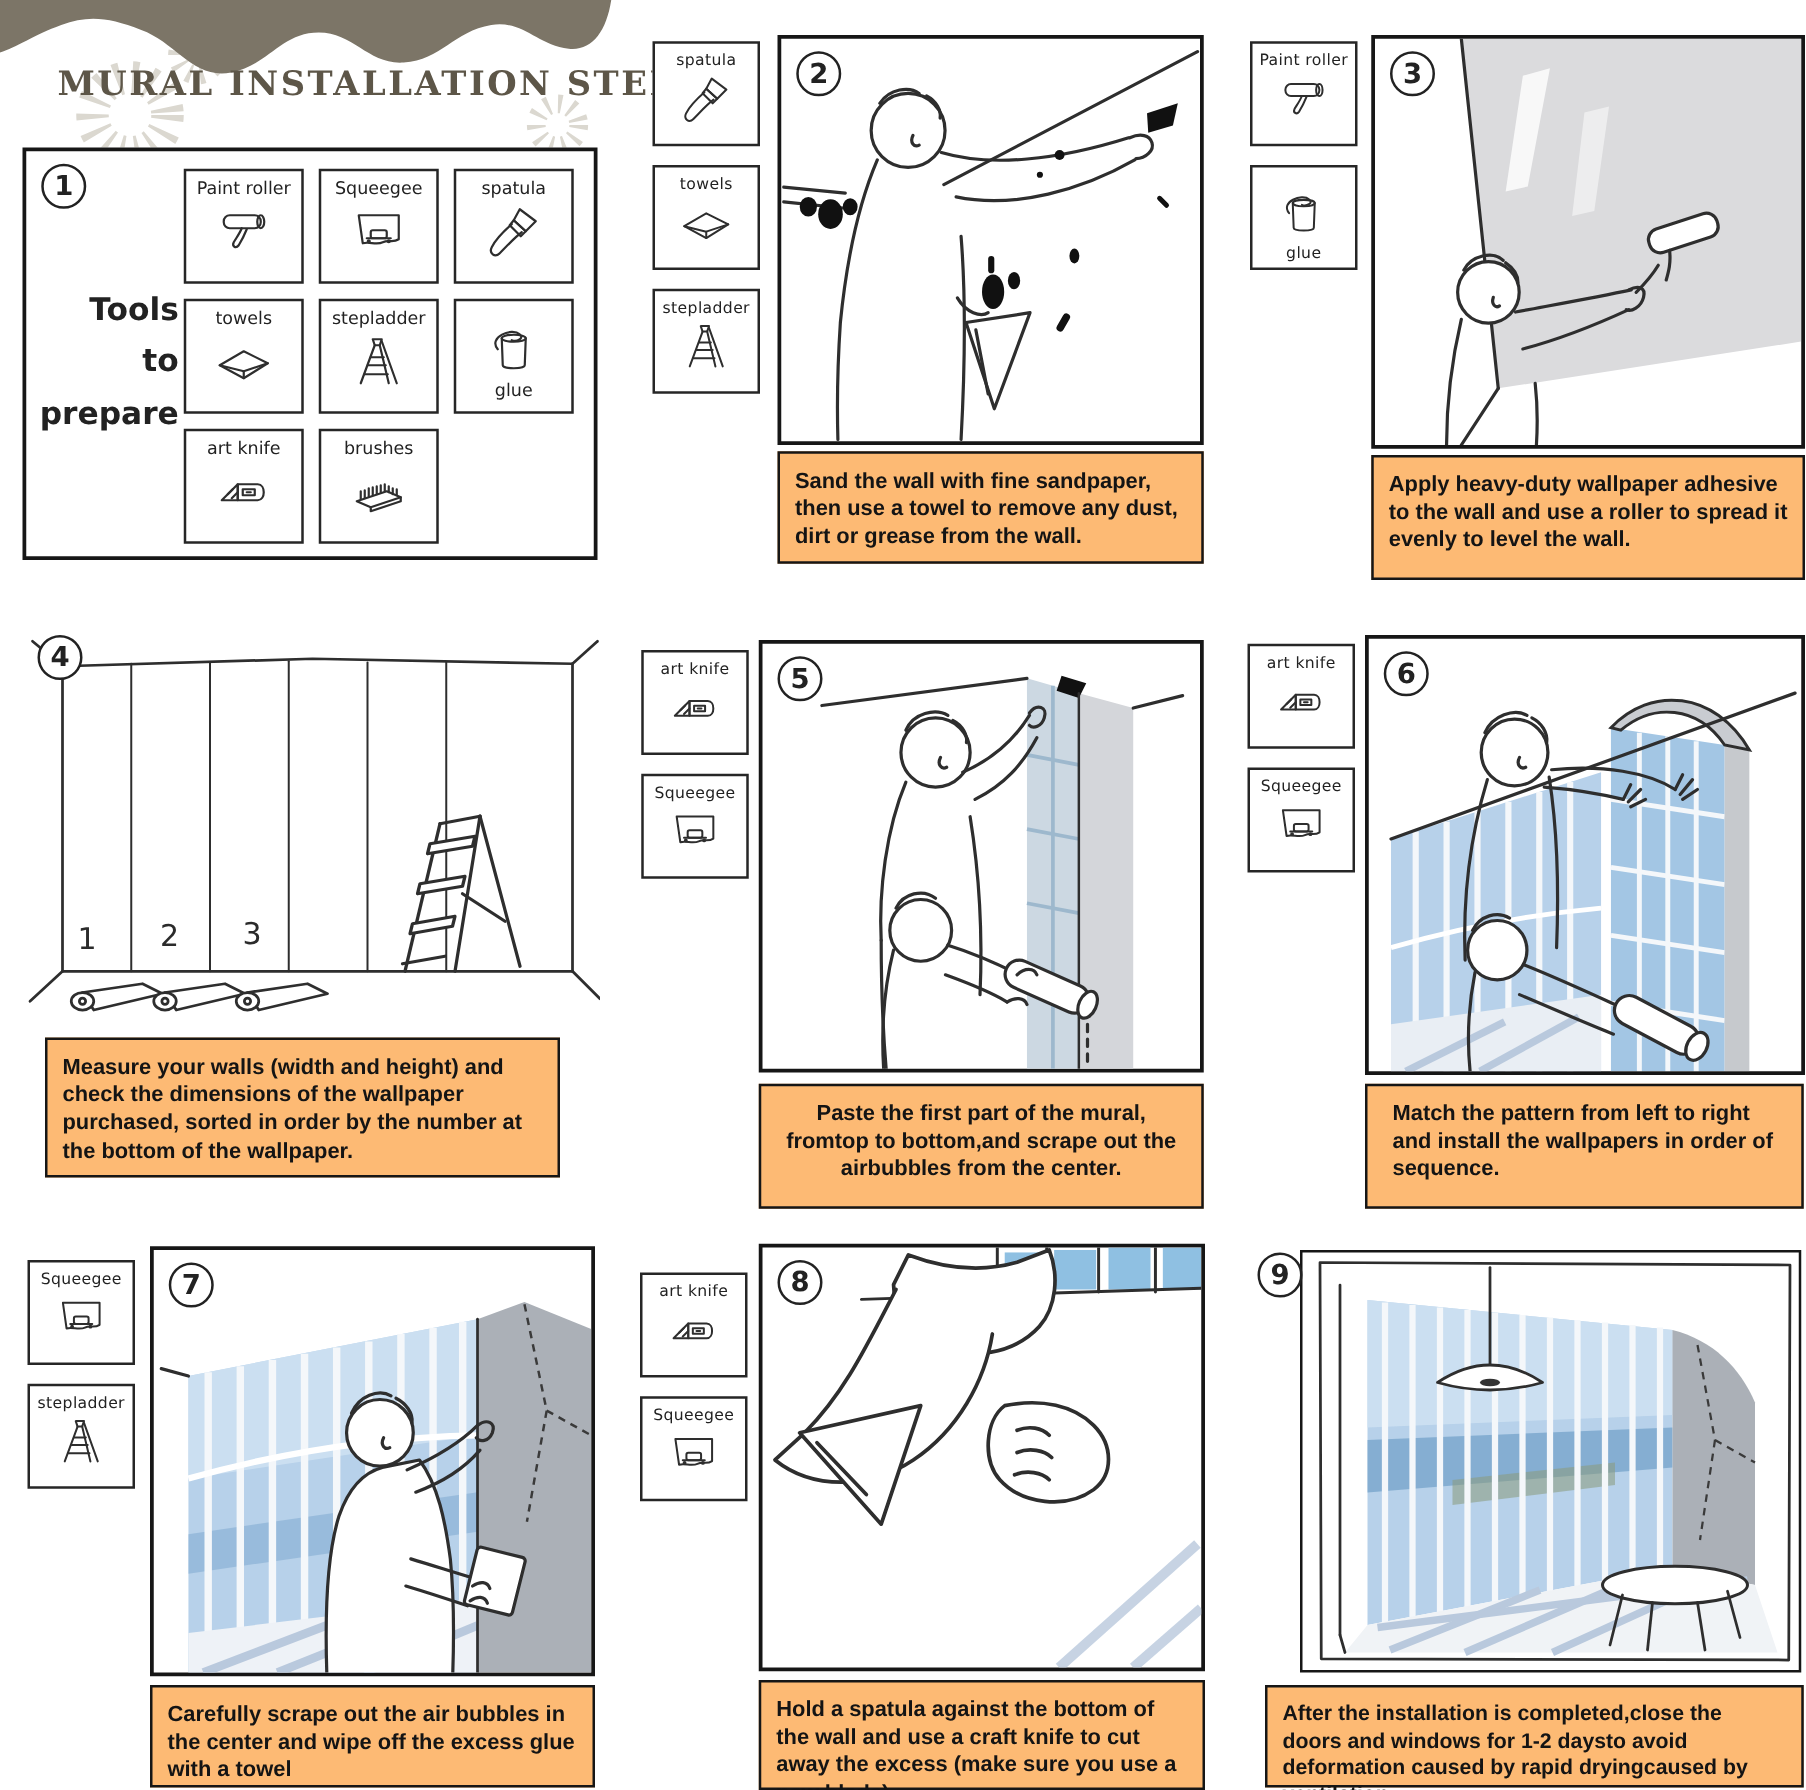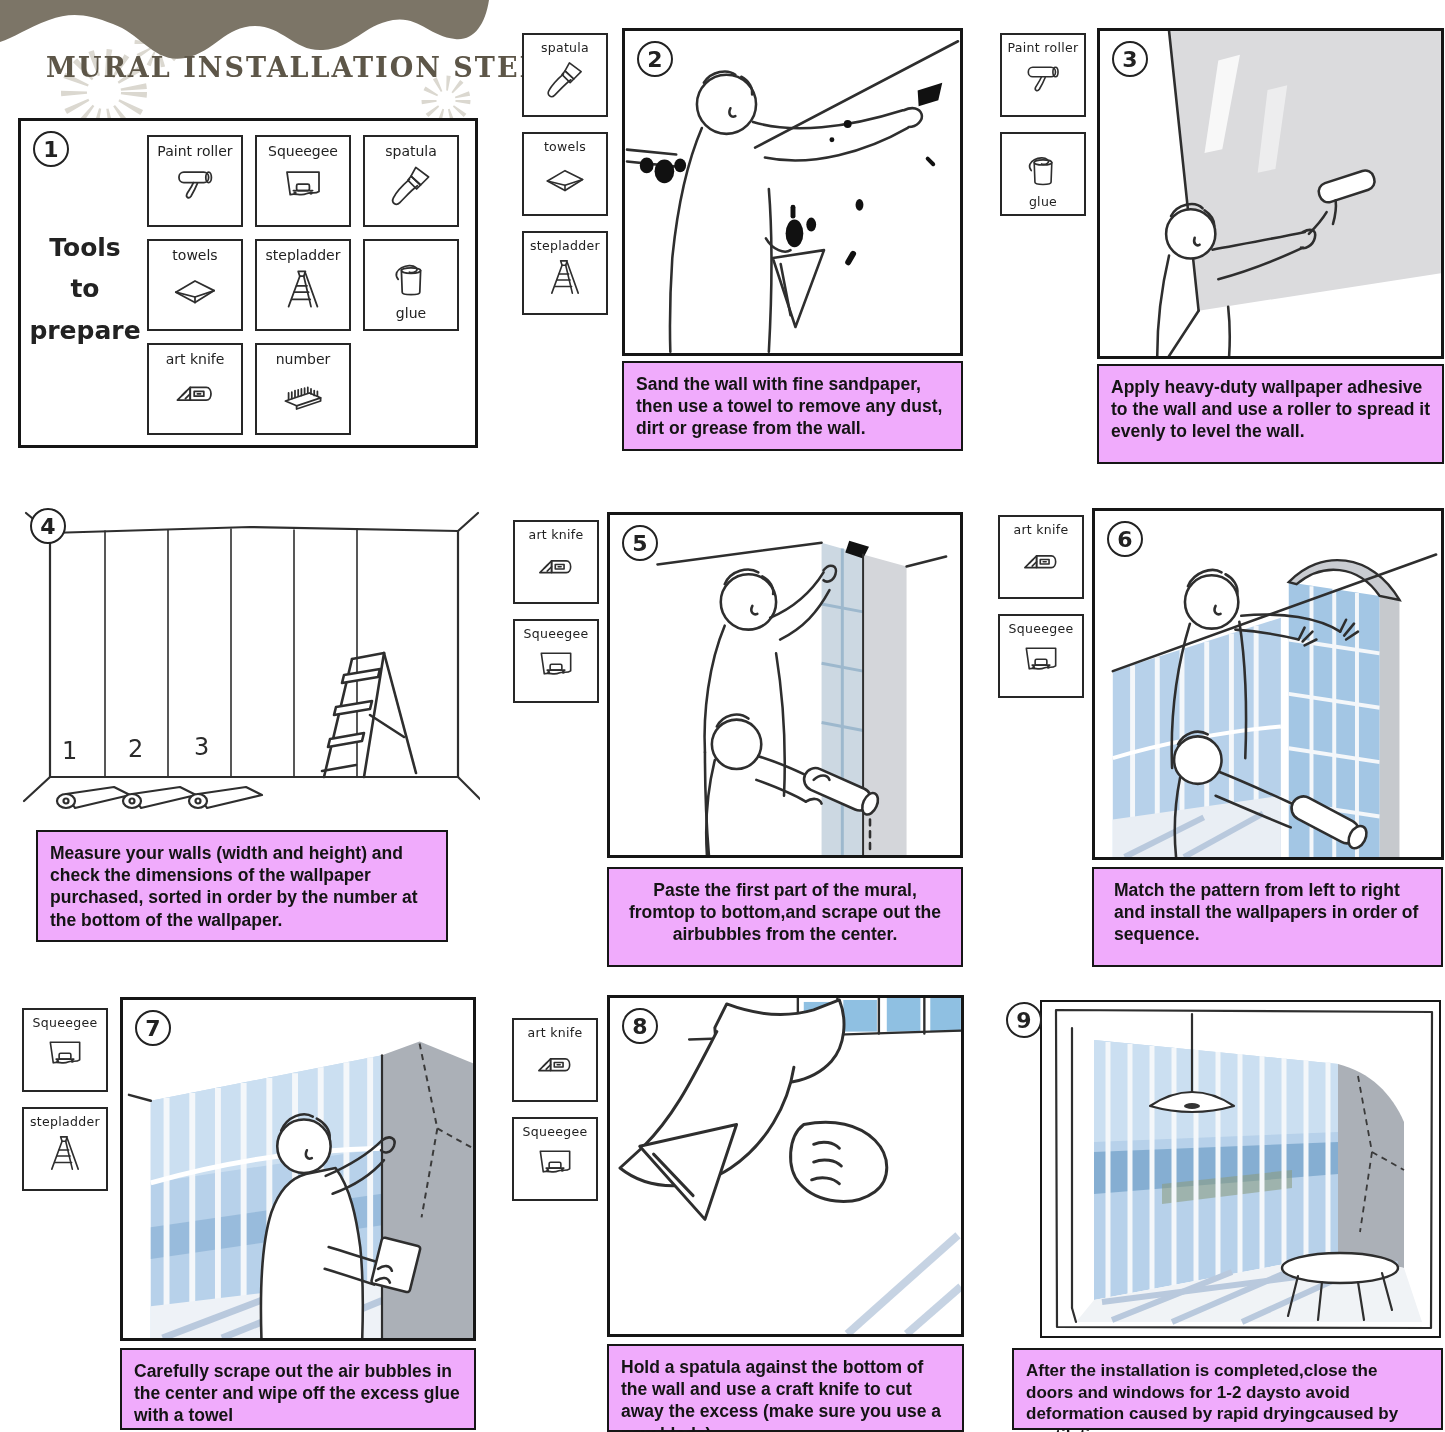--- a/index.html
+++ b/index.html
@@ -11,21 +11,21 @@
   *{margin:0;padding:0;box-sizing:border-box;}
   html,body{background:#fff;}
   #page{position:relative;width:1445px;height:1432px;background:#fff;overflow:hidden;
     font-family:"Liberation Sans",sans-serif;color:#171717;}
   .hdr-svg{position:absolute;left:0;top:0;width:500px;height:130px;}
   #page-title{position:absolute;left:46px;top:52px;width:430px;
     font-family:"DejaVu Serif",serif;font-weight:bold;font-size:27px;letter-spacing:2px;
     color:var(--title-text);white-space:nowrap;}
   .panel{position:absolute;border:3px solid var(--panel-border);background:#fff;}
   .panel.thin{border-width:2px;}
-  .caption{position:absolute;border:2.5px solid var(--panel-border);background:#f0abfc;
+  .caption{position:absolute;border:2.5px solid var(--panel-border);background:#fdba74;
     padding:10px 12px;font-size:17.5px;line-height:1.27;font-weight:600;color:#141414;}
   .num{position:absolute;left:12px;top:10px;width:36px;height:36px;border:2.4px solid #222;
     border-radius:50%;display:flex;align-items:center;justify-content:center;
     font-size:22px;font-weight:600;color:#222;background:#fff;z-index:3;
     font-family:"DejaVu Sans",sans-serif;}
   .num.free{position:absolute;}
   .sidebar{position:absolute;display:flex;flex-direction:column;gap:15px;}
   .side-tool{width:86px;height:84px;border:2.4px solid #262626;background:#fff;
     display:flex;flex-direction:column;align-items:center;padding-top:5px;}
   .side-tool.label-bottom{flex-direction:column-reverse;padding:5px 0;}
@@ -35,21 +35,21 @@
   .tools-grid{position:absolute;left:126px;top:14px;display:grid;
     grid-template-columns:repeat(3,96px);gap:12px 12px;}
   .toolbox{width:96px;height:92px;border:2.5px solid #262626;background:#fff;
     display:flex;flex-direction:column;align-items:center;padding-top:6px;}
   .toolbox.label-bottom{flex-direction:column-reverse;padding:6px 0 8px;}
   .toolbox .tool-label{font-family:"DejaVu Sans",sans-serif;font-size:14px;color:#222;
     white-space:nowrap;}
   .toolbox .tool-icon{width:48px;height:48px;margin-top:2px;}
   .tool-icon svg{width:100%;height:100%;stroke:var(--line-art);fill:none;
     stroke-width:2.2;stroke-linecap:round;stroke-linejoin:round;}
-  .tools-caption{position:absolute;left:6px;top:106px;width:116px;text-align:center;
+  .tools-caption{position:absolute;left:6px;top:106px;width:116px;text-align:right;
     font-family:"DejaVu Sans",sans-serif;font-weight:bold;font-size:25px;color:#222;
     line-height:1.65;}
   .illus{position:absolute;inset:0;width:100%;height:100%;}
   .illus .ink{stroke:var(--line-art);fill:none;stroke-linecap:round;stroke-linejoin:round;}
   .illus text{font-family:"DejaVu Sans",sans-serif;fill:#2b2b2b;}
 </style>
 </head>
 <body>
 
 <div id="page">
@@ -128,21 +128,21 @@
         <div class="tool-label">art knife</div>
         <div class="tool-icon"><svg viewBox="0 0 60 60">
               <path d="M24,23 H44 C52,23 52,39 44,39 H24 Z"></path>
               <rect x="29" y="28" width="12" height="6"></rect>
               <path d="M33,31 L37,31"></path>
               <path d="M24,23 L8,39 L24,39 Z"></path>
               <path d="M14,33 L19,28 M18,37 L24,31"></path>
             </svg></div>
       </div>
       <div class="toolbox">
-        <div class="tool-label">number</div>
+        <div class="tool-label">brushes</div>
         <div class="tool-icon"><svg viewBox="0 0 60 60">
               <path d="M8,40 L38,30 L52,36 L22,46 Z"></path>
               <path d="M22,46 L22,50 L52,40 L52,36"></path>
               <path d="M12,38 L12,30 M16,37 L16,29 M20,35 L20,27 M24,34 L24,26 M28,33 L28,25 M32,31 L32,24 M36,30 L36,23 M40,31 L40,25 M44,33 L44,27 M48,34 L48,28"></path>
             </svg></div>
       </div>
     </div>
   </section>
 
   <div class="sidebar" style="left:522px;top:33px;">

